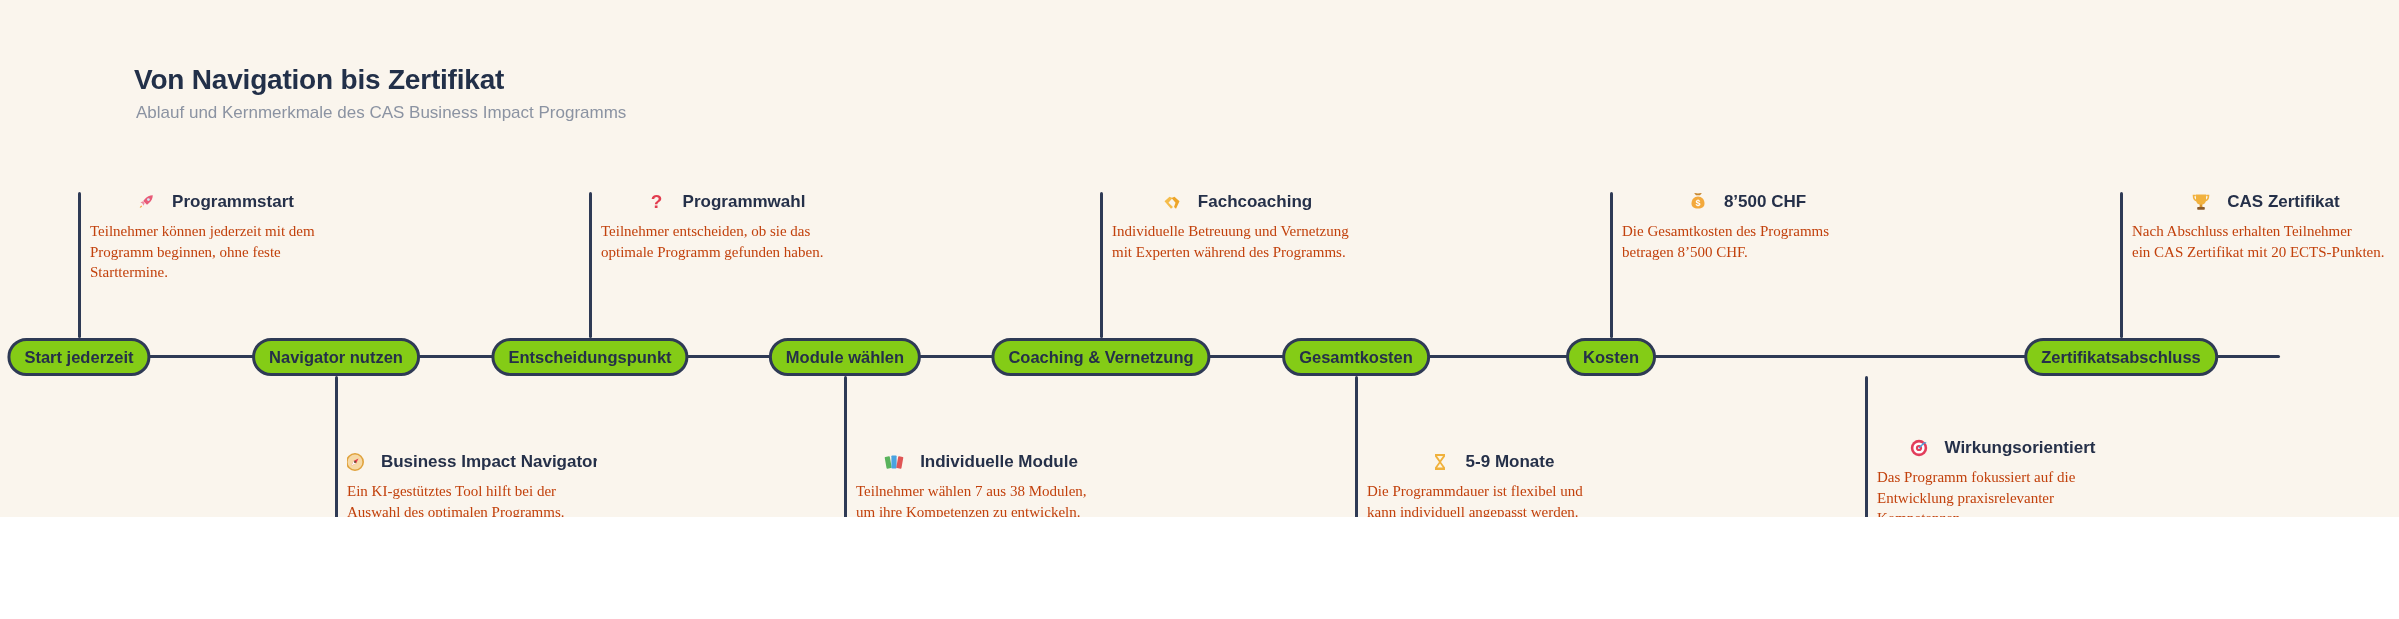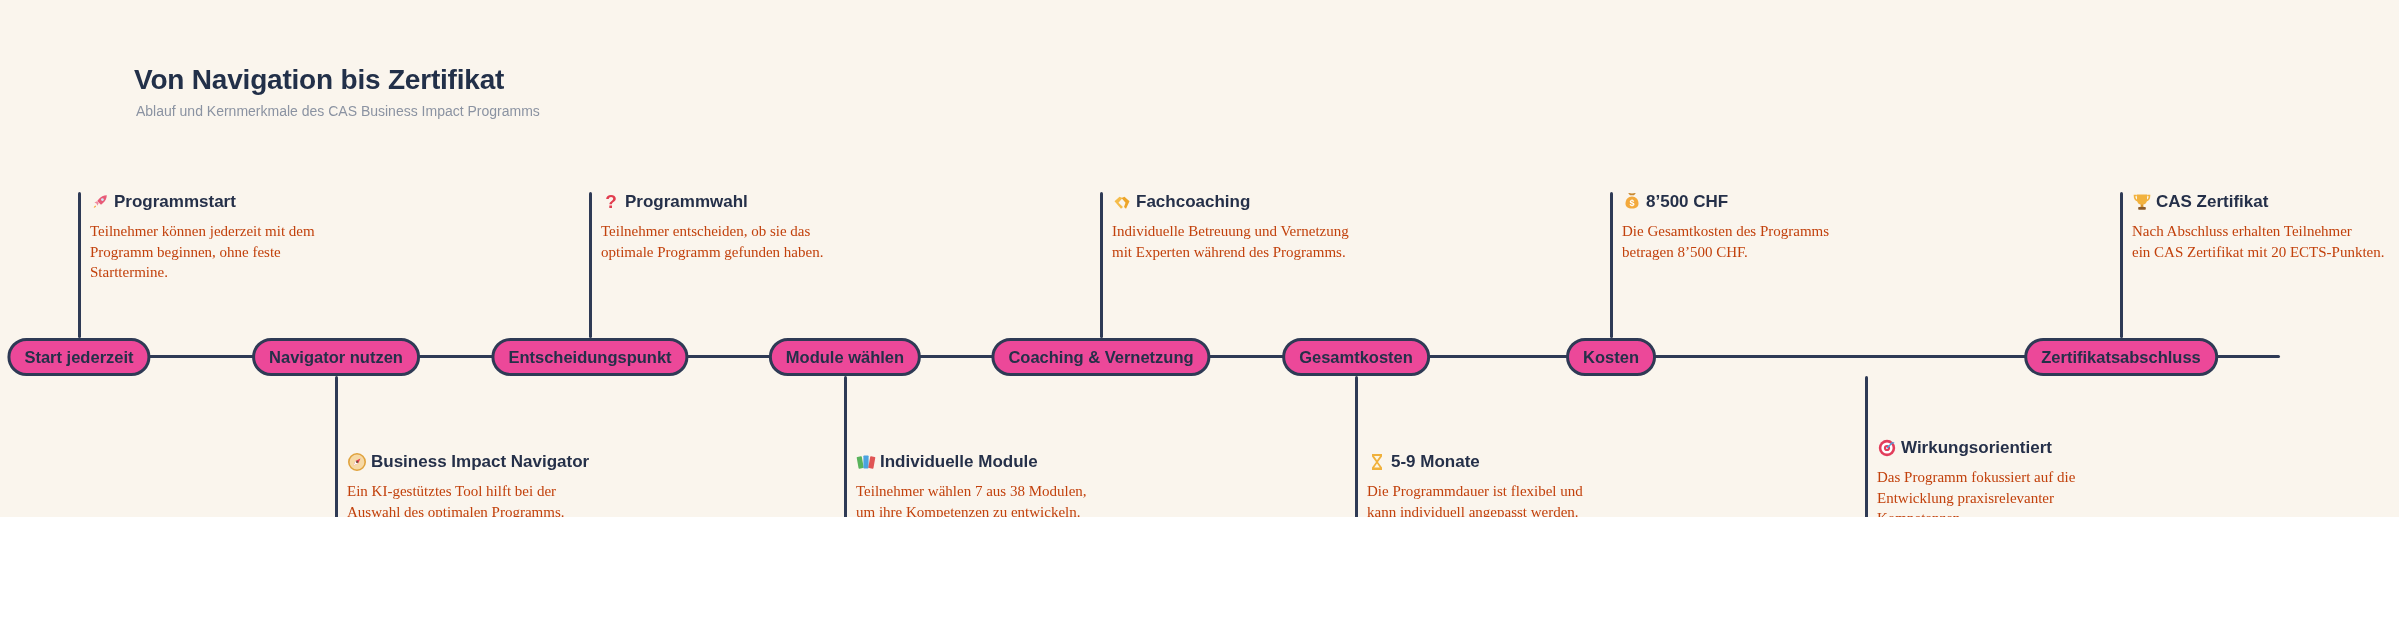--- a/index.html
+++ b/index.html
@@ -6,35 +6,35 @@
   .stage{
     position:relative; width:2399px; height:517px;
     background:#FAF5ED; overflow:hidden;
     font-family:"Liberation Sans", sans-serif;
     color:#223049;
   }
   
   .title{position:absolute; left:134px; top:64px; margin:0;
     font-size:28px; font-weight:bold; color:#223049; letter-spacing:-0.2px;}
   .subtitle{position:absolute; left:136px; top:103px; margin:0;
-    font-size:14px; color:#8B93A2;}
+    font-size:17px; color:#8B93A2;}
   
   .hline{position:absolute; top:355px; left:18px; width:2262px; height:3px;
     background:#2E3A55; border-radius:2px;}
   .pill{position:absolute; top:338px; transform:translateX(-50%);
     height:38px; box-sizing:border-box;
-    background:#ec4899; border:3px solid #2E3A55; border-radius:20px;
+    background:#84cc16; border:3px solid #2E3A55; border-radius:20px;
     display:flex; align-items:center; padding:0 14px;
     font-size:16.5px; font-weight:bold; color:#253049; white-space:nowrap;}
   .vline{position:absolute; width:3px; background:#2E3A55; border-radius:2px;}
   .vline.up{top:192px; height:146px;}
   .vline.down{top:376px; height:150px;}
   
   .callout{position:absolute; width:250px; overflow:hidden;}
-  .co-head{display:flex; align-items:center; gap:4px; height:24px;}
+  .co-head{display:flex; align-items:center; gap:16px; height:24px;justify-content:center;}
   .icon20{width:20px; height:20px; flex:0 0 20px; display:inline-flex;}
   .icon20 svg{width:20px; height:20px; display:block;}
   .q-glyph{width:20px; flex:0 0 20px; text-align:center; font-size:19px;
     font-weight:800; color:#E23D4F; line-height:20px;}
   .co-title{font-size:17px; font-weight:bold; color:#253049; white-space:nowrap;}
   .co-desc{margin-top:7px;}
   .co-line{font-size:15px; line-height:20.5px; color:#c2410c; white-space:nowrap;font-family:Liberation Serif, serif;}
   
   .badge{position:absolute; right:15px; top:561px; height:30px;
     display:flex; align-items:center; gap:16px;

